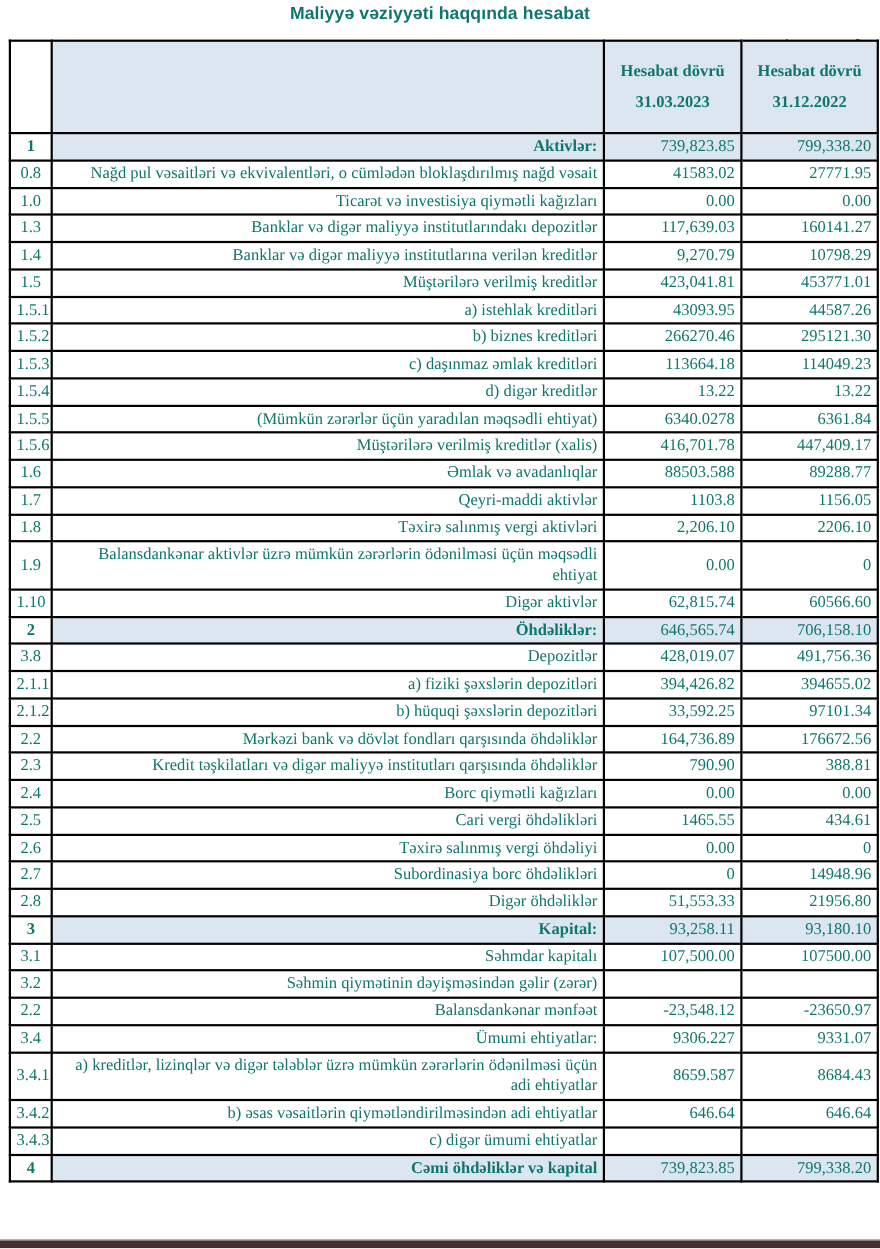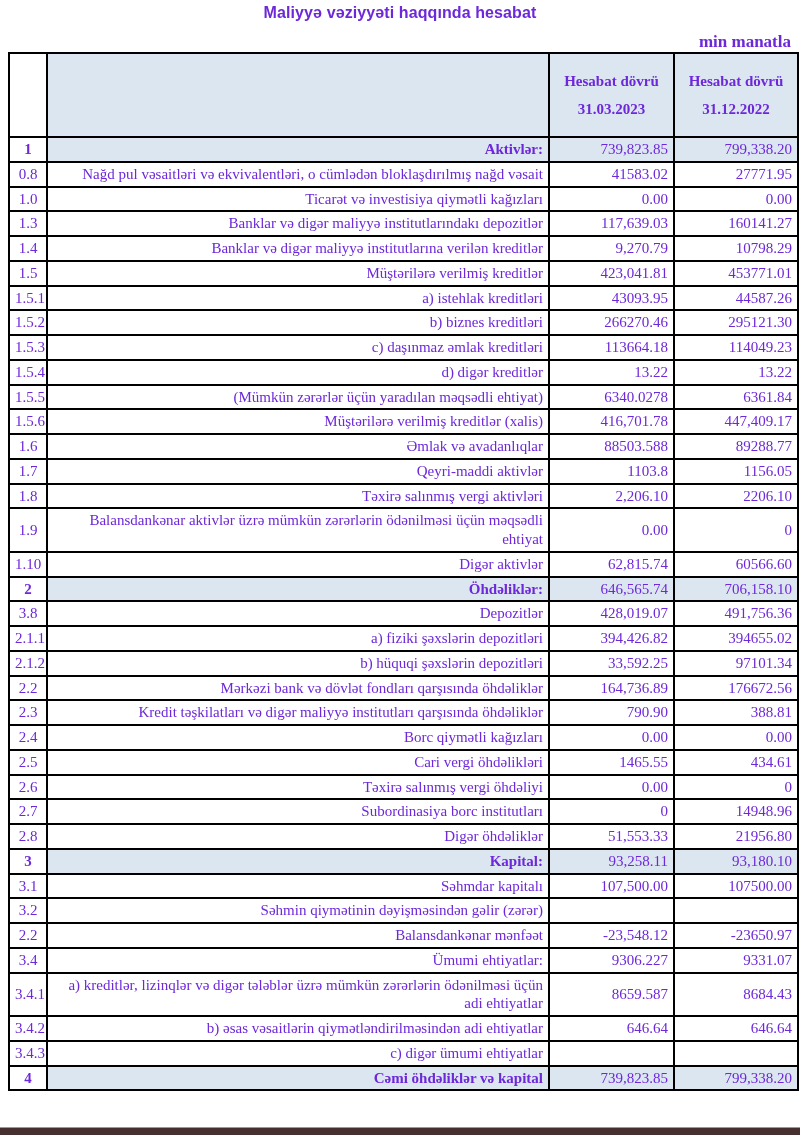--- a/index.html
+++ b/index.html
@@ -2,42 +2,42 @@
 <html><head>
 <meta charset="utf-8">
 <style>
   html, body { margin: 0; padding: 0; background: #ffffff; }
   .page {
     position: relative;
     width: 800px;
     height: 1135px;
     background: #ffffff;
     font-family: "Liberation Serif", serif;
-    color: #6d28d9;
+    color: #0f766e;
     overflow: hidden;
   }
   .title {
     text-align: center;
     font-family: "Liberation Sans", sans-serif;
     font-weight: bold;
     font-size: 16px;
     padding-top: 4px;
     letter-spacing: 0.1px;
   }
   .unit-note {
     position: absolute;
     top: 32px;
     right: 9px;
     font-weight: bold;
     font-size: 17px;
   }
   table.fin {
     position: absolute;
     left: 8px;
-    top: 52px;
+    top: 36px;
     width: 789px;
     border-collapse: collapse;
     table-layout: fixed;
   }
   table.fin th, table.fin td {
     border: 2px solid #000000;
   }
   table.fin th {
     background: #dce6f1;
     font-size: 15px;
@@ -248,21 +248,21 @@
     <td class="c-num">434.61</td>
   </tr>
         <tr>
     <td class="c-no">2.6</td>
     <td class="c-label">Təxirə salınmış vergi öhdəliyi</td>
     <td class="c-num">0.00</td>
     <td class="c-num">0</td>
   </tr>
         <tr>
     <td class="c-no">2.7</td>
-    <td class="c-label">Subordinasiya borc institutları</td>
+    <td class="c-label">Subordinasiya borc öhdəlikləri</td>
     <td class="c-num">0</td>
     <td class="c-num">14948.96</td>
   </tr>
         <tr>
     <td class="c-no">2.8</td>
     <td class="c-label">Digər öhdəliklər</td>
     <td class="c-num">51,553.33</td>
     <td class="c-num">21956.80</td>
   </tr>
         <tr class="hl">

